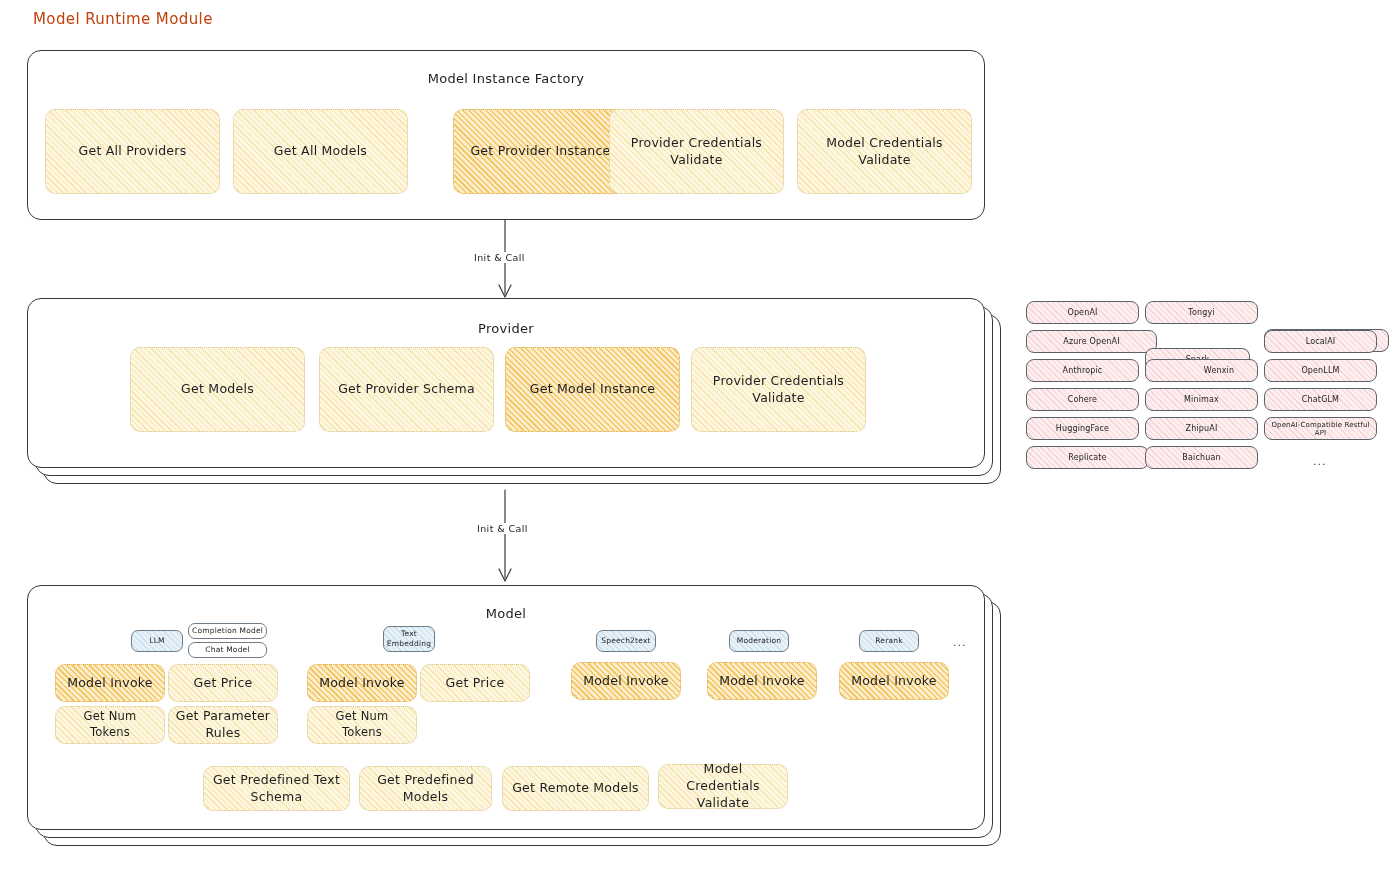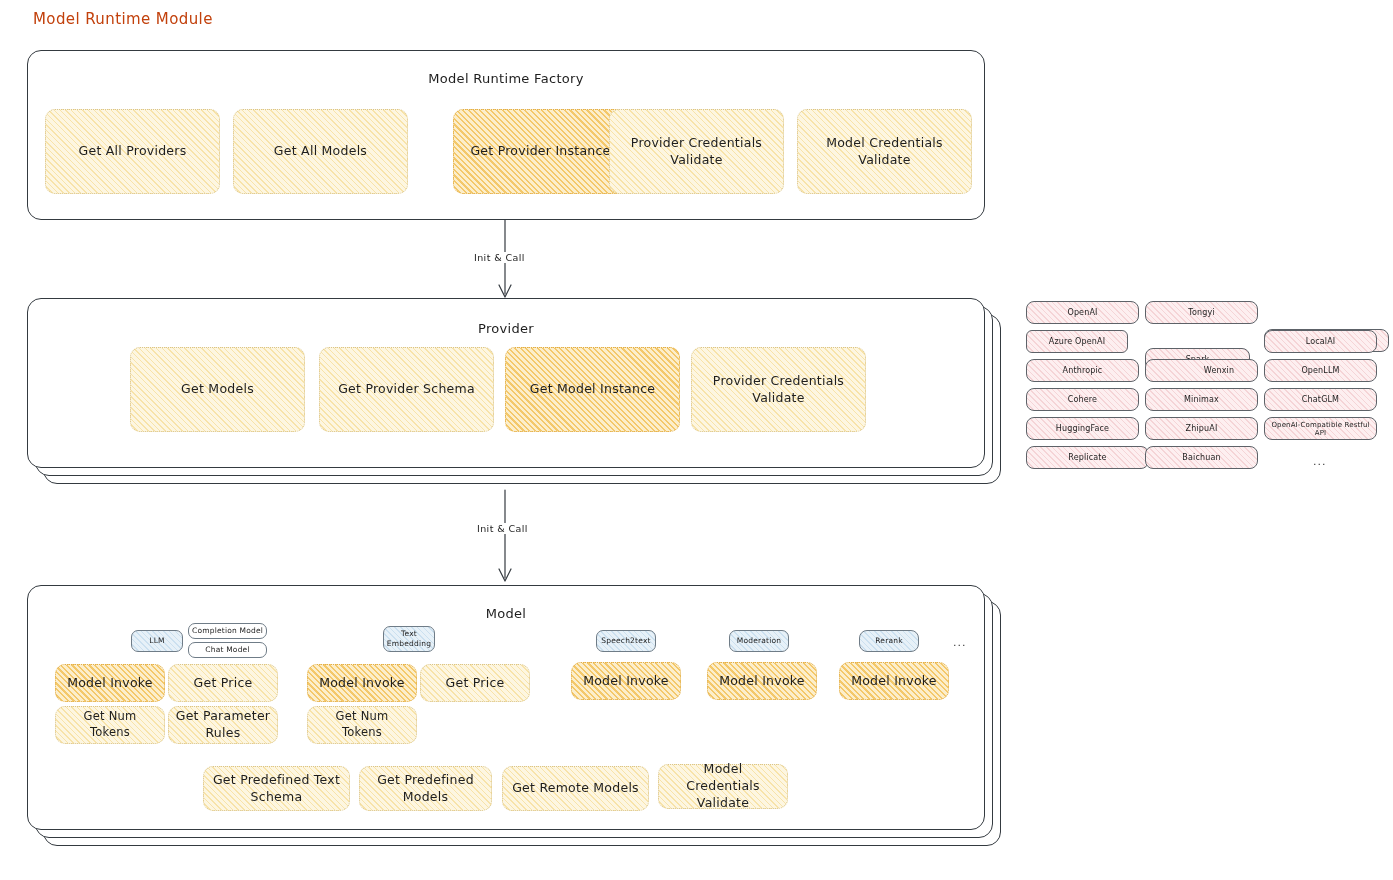--- a/index.html
+++ b/index.html
@@ -167,21 +167,21 @@
     background: #ffffff;
     padding: 0 3px;
   }
 </style>
 </head>
 <body>
 
 <div class="page-title">Model Runtime Module</div>
 
 <div class="group" style="left:27px; top:50px; width:958px; height:170px;">
-  <div class="group-title" style="top:20px;">Model Runtime Factory</div>
+  <div class="group-title" style="top:20px;">Model Instance Factory</div>
 
   <div class="mbox light" style="left:205px; top:58px; width:175px; height:85px;">Get All Models</div>
   <div class="mbox light" style="left:17px; top:58px; width:175px; height:85px;">Get All Providers</div>
   <div class="mbox highlight" style="left:393px; top:58px; width:175px; height:85px;margin-left:32px;">Get Provider Instance</div>
   <div class="mbox light" style="left:581px; top:58px; width:175px; height:85px;">Provider Credentials Validate</div>
   <div class="mbox light" style="left:769px; top:58px; width:175px; height:85px;">Model Credentials Validate</div>
 </div>
 
 <svg class="arrow-svg" style="left:495px; top:220px;" width="20" height="82" viewBox="0 0 20 82">
   <path d="M10 0 L10 74" stroke="#343a40" stroke-width="1.2" fill="none" stroke-linecap="round"></path>
@@ -194,21 +194,21 @@
 <div class="group" style="left:27px; top:298px; width:958px; height:170px;">
   <div class="group-title" style="top:22px;">Provider</div>
 
   <div class="mbox light" style="left:102px; top:48px; width:175px; height:85px;">Get Models</div>
   <div class="mbox light" style="left:291px; top:48px; width:175px; height:85px;">Get Provider Schema</div>
   <div class="mbox highlight" style="left:477px; top:48px; width:175px; height:85px;">Get Model Instance</div>
   <div class="mbox light" style="left:663px; top:48px; width:175px; height:85px;">Provider Credentials Validate</div>
 </div>
 
 <div class="pill" style="left:1026px; top:301px; width:113px; height:23px;">OpenAI</div>
-<div class="pill" style="left:1026px; top:330px; width:102px; height:23px;border-radius:6px;">Azure OpenAI</div>
+<div class="pill" style="left:1026px; top:330px; width:131px; height:23px;">Azure OpenAI</div>
 <div class="pill" style="left:1026px; top:359px; width:113px; height:23px;">Anthropic</div>
 <div class="pill" style="left:1026px; top:388px; width:113px; height:23px;">Cohere</div>
 <div class="pill" style="left:1026px; top:417px; width:113px; height:23px;">HuggingFace</div>
 <div class="pill" style="left:1026px; top:446px; width:123px; height:23px;">Replicate</div>
 
 <div class="pill" style="left:1145px; top:301px; width:113px; height:23px;">Tongyi</div>
 <div class="pill" style="left:1145px; top:348px; width:105px; height:23px;">Spark</div>
 <div class="pill" style="left:1145px; top:359px; width:113px; height:23px;padding-left:38px;">Wenxin</div>
 <div class="pill" style="left:1145px; top:388px; width:113px; height:23px;">Minimax</div>
 <div class="pill" style="left:1145px; top:417px; width:113px; height:23px;">ZhipuAI</div>
@@ -246,21 +246,21 @@
   <div class="mbox highlight" style="left:279px; top:78px; width:110px; height:38px;">Model Invoke</div>
   <div class="mbox light" style="left:392px; top:78px; width:110px; height:38px;">Get Price</div>
   <div class="mbox light" style="left:279px; top:120px; width:110px; height:38px; font-size:11.5px;">Get Num Tokens</div>
 
   <div class="badge" style="left:568px; top:44px; width:60px; height:22px;">Speech2text</div>
   <div class="mbox highlight" style="left:543px; top:76px; width:110px; height:38px;">Model Invoke</div>
 
   <div class="badge" style="left:701px; top:44px; width:60px; height:22px;">Moderation</div>
   <div class="mbox highlight" style="left:679px; top:76px; width:110px; height:38px;">Model Invoke</div>
 
-  <div class="badge" style="left:831px; top:44px; width:60px; height:22px;border-radius:8px;">Rerank</div>
+  <div class="badge" style="left:831px; top:44px; width:60px; height:22px;">Rerank</div>
   <div class="mbox highlight" style="left:811px; top:76px; width:110px; height:38px;">Model Invoke</div>
 
   <div class="ellipsis" style="left:925px; top:51px;">...</div>
 
   <div class="mbox light" style="left:175px; top:180px; width:147px; height:45px;">Get Predefined Text Schema</div>
   <div class="mbox light" style="left:331px; top:180px; width:133px; height:45px;">Get Predefined Models</div>
   <div class="mbox light" style="left:474px; top:180px; width:147px; height:45px;">Get Remote Models</div>
   <div class="mbox light" style="left:630px; top:178px; width:130px; height:45px;">Model Credentials Validate</div>
 </div>
 

